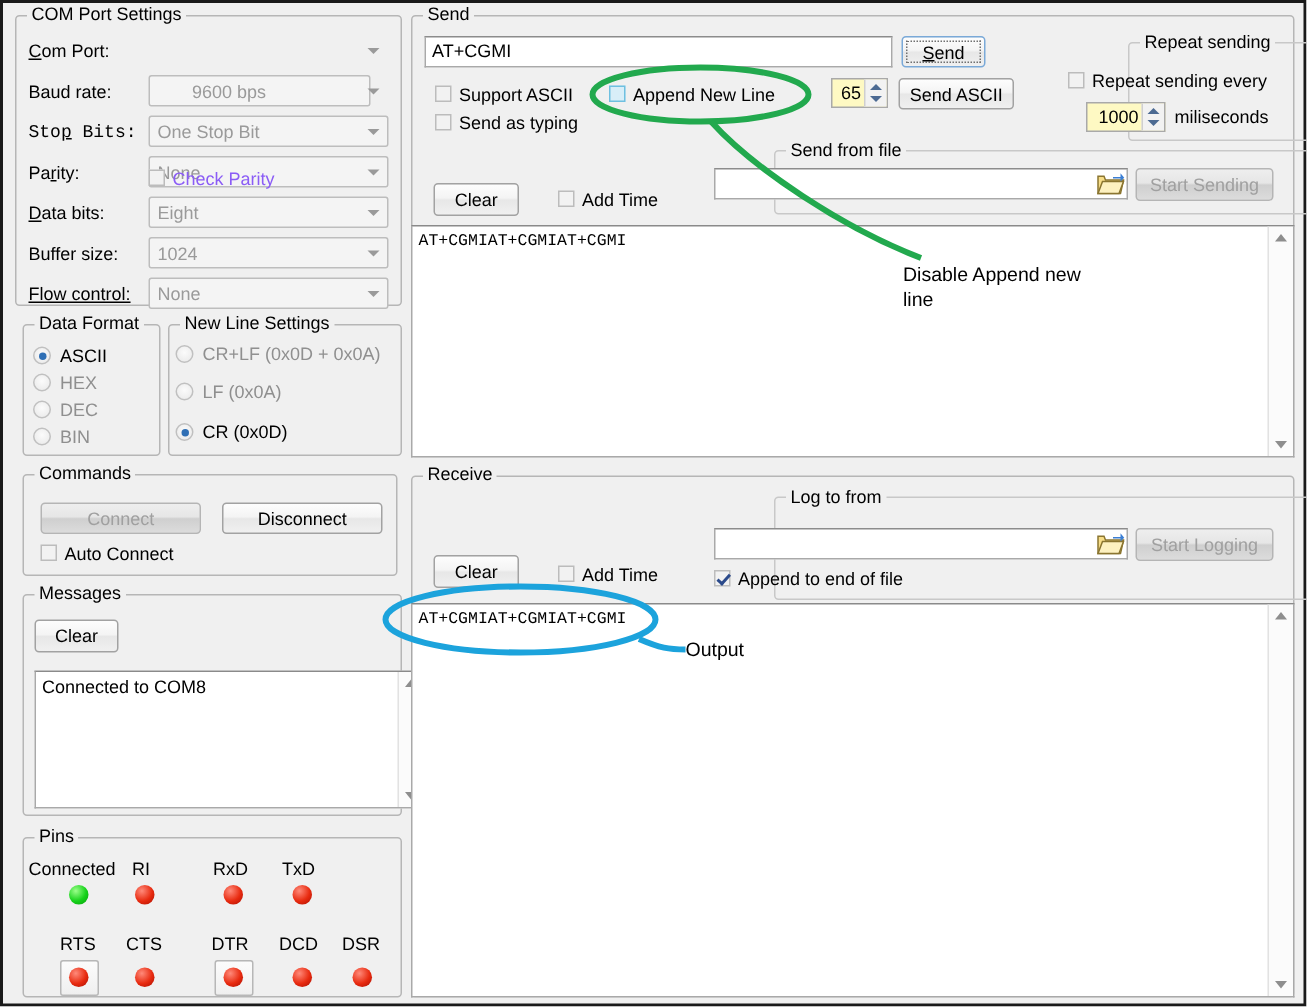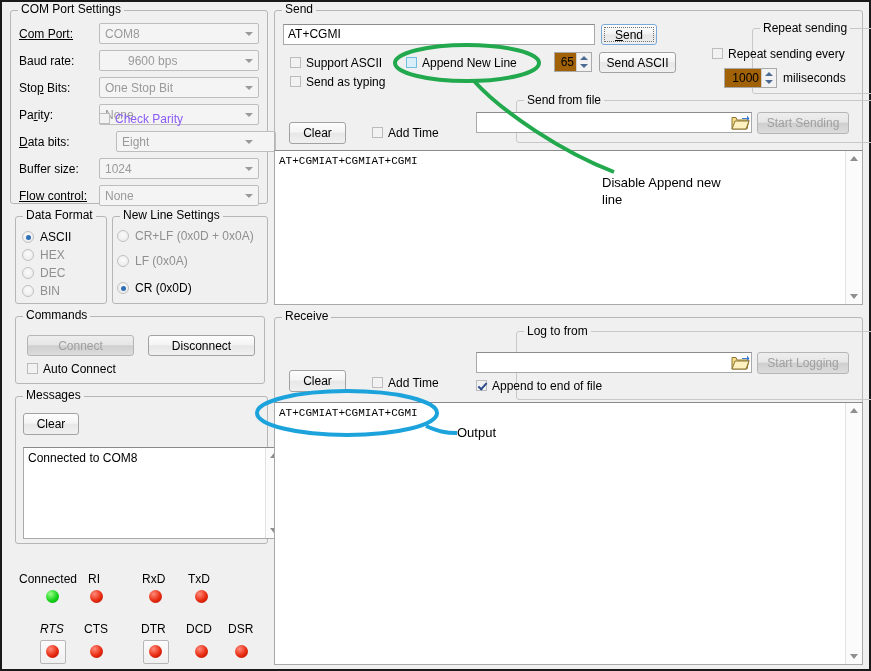--- a/index.html
+++ b/index.html
@@ -43,21 +43,21 @@
        vertical-align:-1px;margin-right:5px;position:relative;}
   .cbx.hl{border-color:#6fc0e0;background:#d8eef8;}
   .cbx.on:after{content:"";position:absolute;left:3px;top:0px;width:3px;height:7px;border:solid #2b4a8b;
        border-width:0 2px 2px 0;transform:rotate(42deg);}
   
   .rbwrap{position:absolute;white-space:nowrap;line-height:14px;font-size:12px;}
   .rb{display:inline-block;width:12px;height:12px;box-sizing:border-box;border:1px solid #c0c0c0;border-radius:50%;
       background:radial-gradient(circle at 50% 40%,#fbfbfb,#e8e8e8);vertical-align:-2px;margin-right:6px;position:relative;}
   .rb.on:after{content:"";position:absolute;left:2.5px;top:2.5px;width:5px;height:5px;border-radius:50%;background:#2f6fb5;}
   
-  .spin{position:absolute;box-sizing:border-box;background:#a16207;border:1px solid #a9a9a9;}
+  .spin{position:absolute;box-sizing:border-box;background:#fef9c3;border:1px solid #a9a9a9;}
   .spin .v{position:absolute;left:0;right:15px;top:0;bottom:0;text-align:right;padding-right:2px;font-size:12px;line-height:18px;}
   .spin .sb{position:absolute;right:0;top:0;width:14px;height:100%;background:#f2f2f2;border-left:1px solid #cfcfcf;}
   .spin .sb i{position:absolute;left:3px;width:0;height:0;border-left:4px solid transparent;border-right:4px solid transparent;}
   .spin .sb i.up{top:3px;border-bottom:4px solid #4c6a92;}
   .spin .sb i.dn{bottom:3px;border-top:4px solid #4c6a92;}
   
   .ta{position:absolute;box-sizing:border-box;background:#fff;border:1px solid #a9a9a9;border-top-color:#8a8a8a;overflow:hidden;}
   .ta .txt{position:absolute;left:4px;top:3px;right:20px;font-family:"Liberation Mono","DejaVu Sans Mono",monospace;
            font-size:11px;line-height:14px;color:#000;white-space:pre-wrap;word-break:break-all;}
   .ta .txt.sans{font-family:"Liberation Sans",sans-serif;font-size:12px;}
@@ -79,50 +79,49 @@
 </style>
 </head>
 <body>
 
 <div id="app">
 
   <div class="gb" style="left:8px;top:8px;width:258px;height:194px;">
     <span class="gbt">COM Port Settings</span>
   </div>
 
-  <div class="lbl" style="left:17px;top:25px;text-decoration:underline;"><span class="u">C</span>om Port:</div>
-  <div class="combo" style="left:97px;top:21px;width:160px;height:21px;">COM8</div>
+  <div class="lbl" style="left:17px;top:25px;"><span class="u">C</span>om Port:</div>
   <div class="combo" style="left:97px;top:21px;width:160px;height:21px;background:transparent;border:none;pointer-events:none;">
       <span class="arw"></span>
     </div>
 
   <div class="lbl" style="left:17px;top:52px;">Baud rate:</div>
-  <div class="combo" style="left:97px;top:48px;width:160px;height:21px;padding-left:28px;">9600 bps</div>
+  <div class="combo" style="left:97px;top:48px;width:148px;height:21px;padding-left:28px;">9600 bps</div>
   <div class="combo" style="left:97px;top:48px;width:160px;height:21px;background:transparent;border:none;pointer-events:none;">
       <span class="arw"></span>
     </div>
 
-  <div class="lbl" style="left:17px;top:79px;">Sto<span class="u">p</span> Bits:</div>
+  <div class="lbl" style="left:17px;top:79px;font-family:Liberation Mono, monospace;">Sto<span class="u">p</span> Bits:</div>
   <div class="combo" style="left:97px;top:75px;width:160px;height:21px;">One Stop Bit</div>
   <div class="combo" style="left:97px;top:75px;width:160px;height:21px;background:transparent;border:none;pointer-events:none;">
       <span class="arw"></span>
     </div>
 
   <div class="lbl" style="left:17px;top:106px;">Pa<span class="u">r</span>ity:</div>
   <div class="combo" style="left:97px;top:102px;width:160px;height:21px;">None</div>
   <div class="combo" style="left:97px;top:102px;width:160px;height:21px;background:transparent;border:none;pointer-events:none;">
       <span class="arw"></span>
     </div>
 
   <div class="cbwrap" style="left:97px;top:110px;color:#8b5cf6;">
     <span class="cbx"></span><span>Check Parity</span>
   </div>
 
   <div class="lbl" style="left:17px;top:133px;"><span class="u">D</span>ata bits:</div>
-  <div class="combo" style="left:97px;top:129px;width:160px;height:21px;margin-left:17px;">Eight</div>
+  <div class="combo" style="left:97px;top:129px;width:160px;height:21px;">Eight</div>
   <div class="combo" style="left:97px;top:129px;width:160px;height:21px;background:transparent;border:none;pointer-events:none;">
       <span class="arw"></span>
     </div>
 
   <div class="lbl" style="left:17px;top:160px;">Buffer size:</div>
   <div class="combo" style="left:97px;top:156px;width:160px;height:21px;">1024</div>
   <div class="combo" style="left:97px;top:156px;width:160px;height:21px;background:transparent;border:none;pointer-events:none;">
       <span class="arw"></span>
     </div>
 
@@ -181,31 +180,34 @@
     <span class="cap">Clear</span>
   </div>
   <div class="ta" style="left:21px;top:445px;width:260px;height:92px;">
     <div class="txt sans">Connected to COM8</div>
     <div class="sbv">
         <i class="up"></i>
         <i class="dn"></i>
       </div>
   </div>
 
+  <div class="gb" style="left:13px;top:556px;width:253px;height:107px;">
+    <span class="gbt">Pins</span>
+  </div>
 
   <div class="lbl" style="left:17px;top:570px;">Connected</div>
   <div class="led green" style="left:44px;top:588px;"></div>
   <div class="lbl" style="left:86px;top:570px;">RI</div>
   <div class="led red" style="left:88px;top:588px;"></div>
   <div class="lbl" style="left:140px;top:570px;">RxD</div>
   <div class="led red" style="left:147px;top:588px;"></div>
   <div class="lbl" style="left:186px;top:570px;">TxD</div>
   <div class="led red" style="left:193px;top:588px;"></div>
 
-  <div class="lbl" style="left:38px;top:620px;font-style:italic;">RTS</div>
+  <div class="lbl" style="left:38px;top:620px;">RTS</div>
   <div class="ledbtn" style="left:38px;top:638px;width:26px;height:24px;"></div>
   <div class="led red" style="left:44px;top:643px;"></div>
   <div class="lbl" style="left:82px;top:620px;">CTS</div>
   <div class="led red" style="left:88px;top:643px;"></div>
   <div class="lbl" style="left:139px;top:620px;">DTR</div>
   <div class="ledbtn" style="left:141px;top:638px;width:26px;height:24px;"></div>
   <div class="led red" style="left:147px;top:643px;"></div>
   <div class="lbl" style="left:184px;top:620px;">DCD</div>
   <div class="led red" style="left:193px;top:643px;"></div>
   <div class="lbl" style="left:226px;top:620px;">DSR</div>

